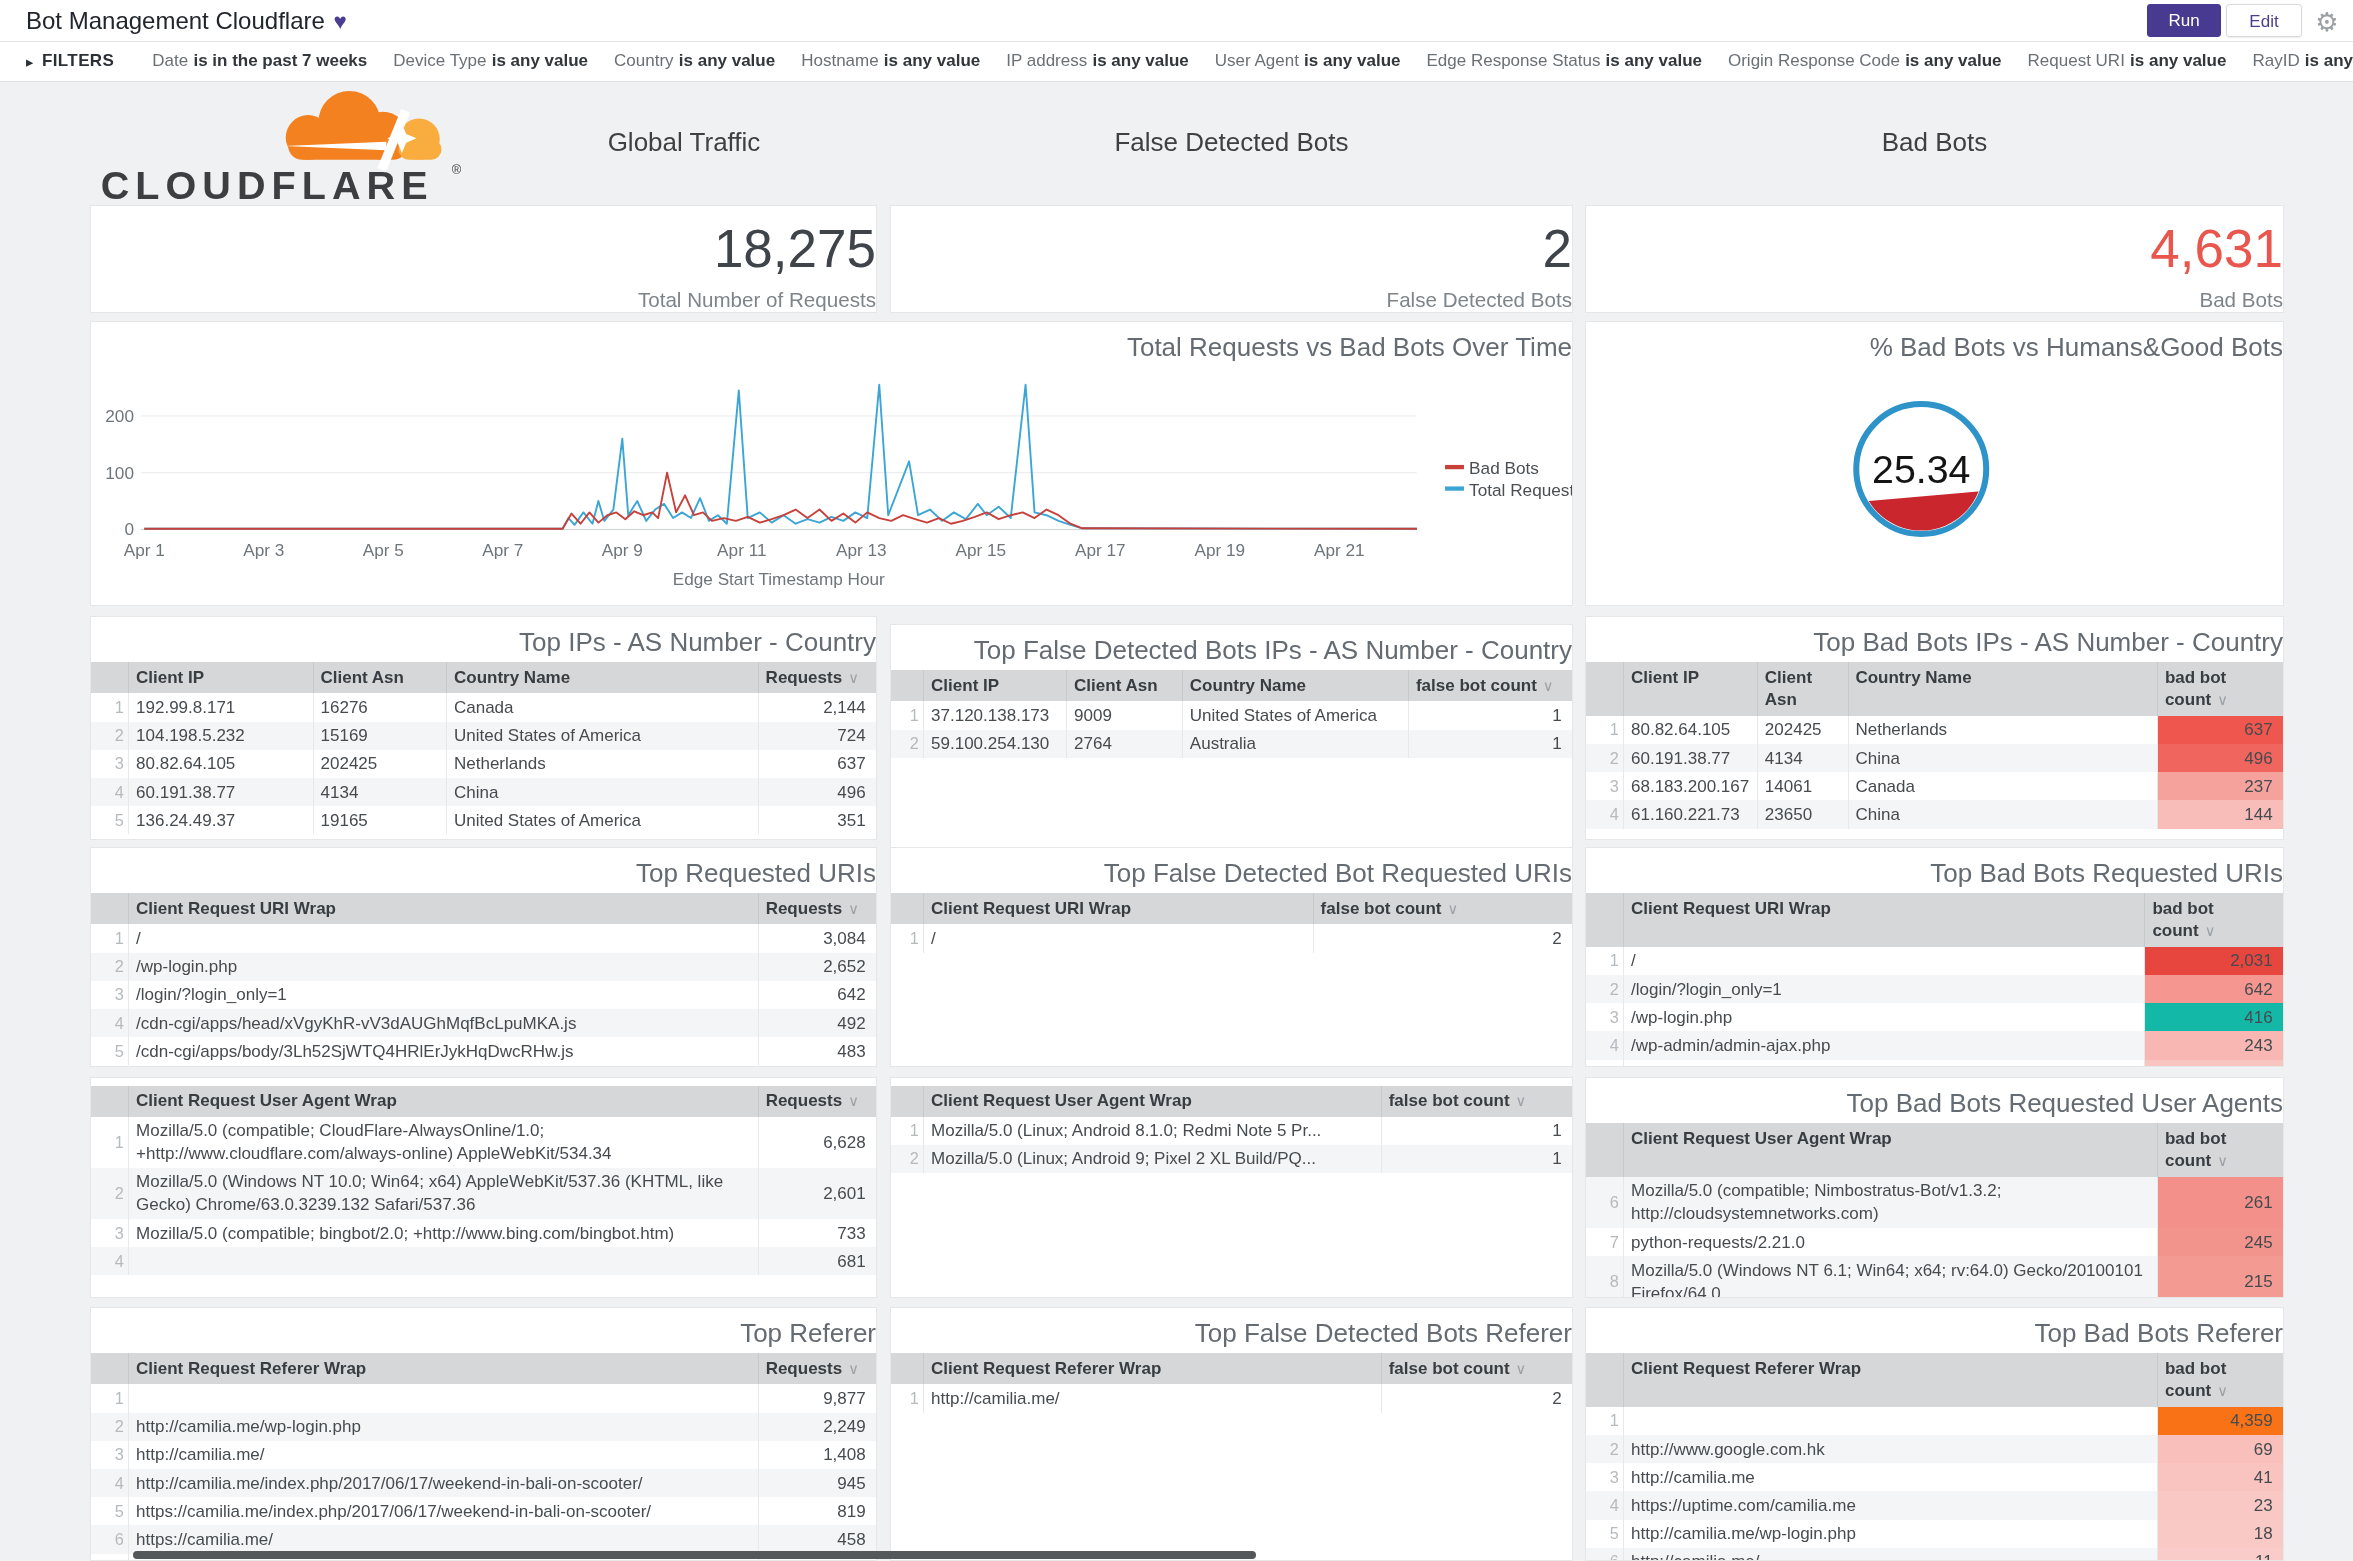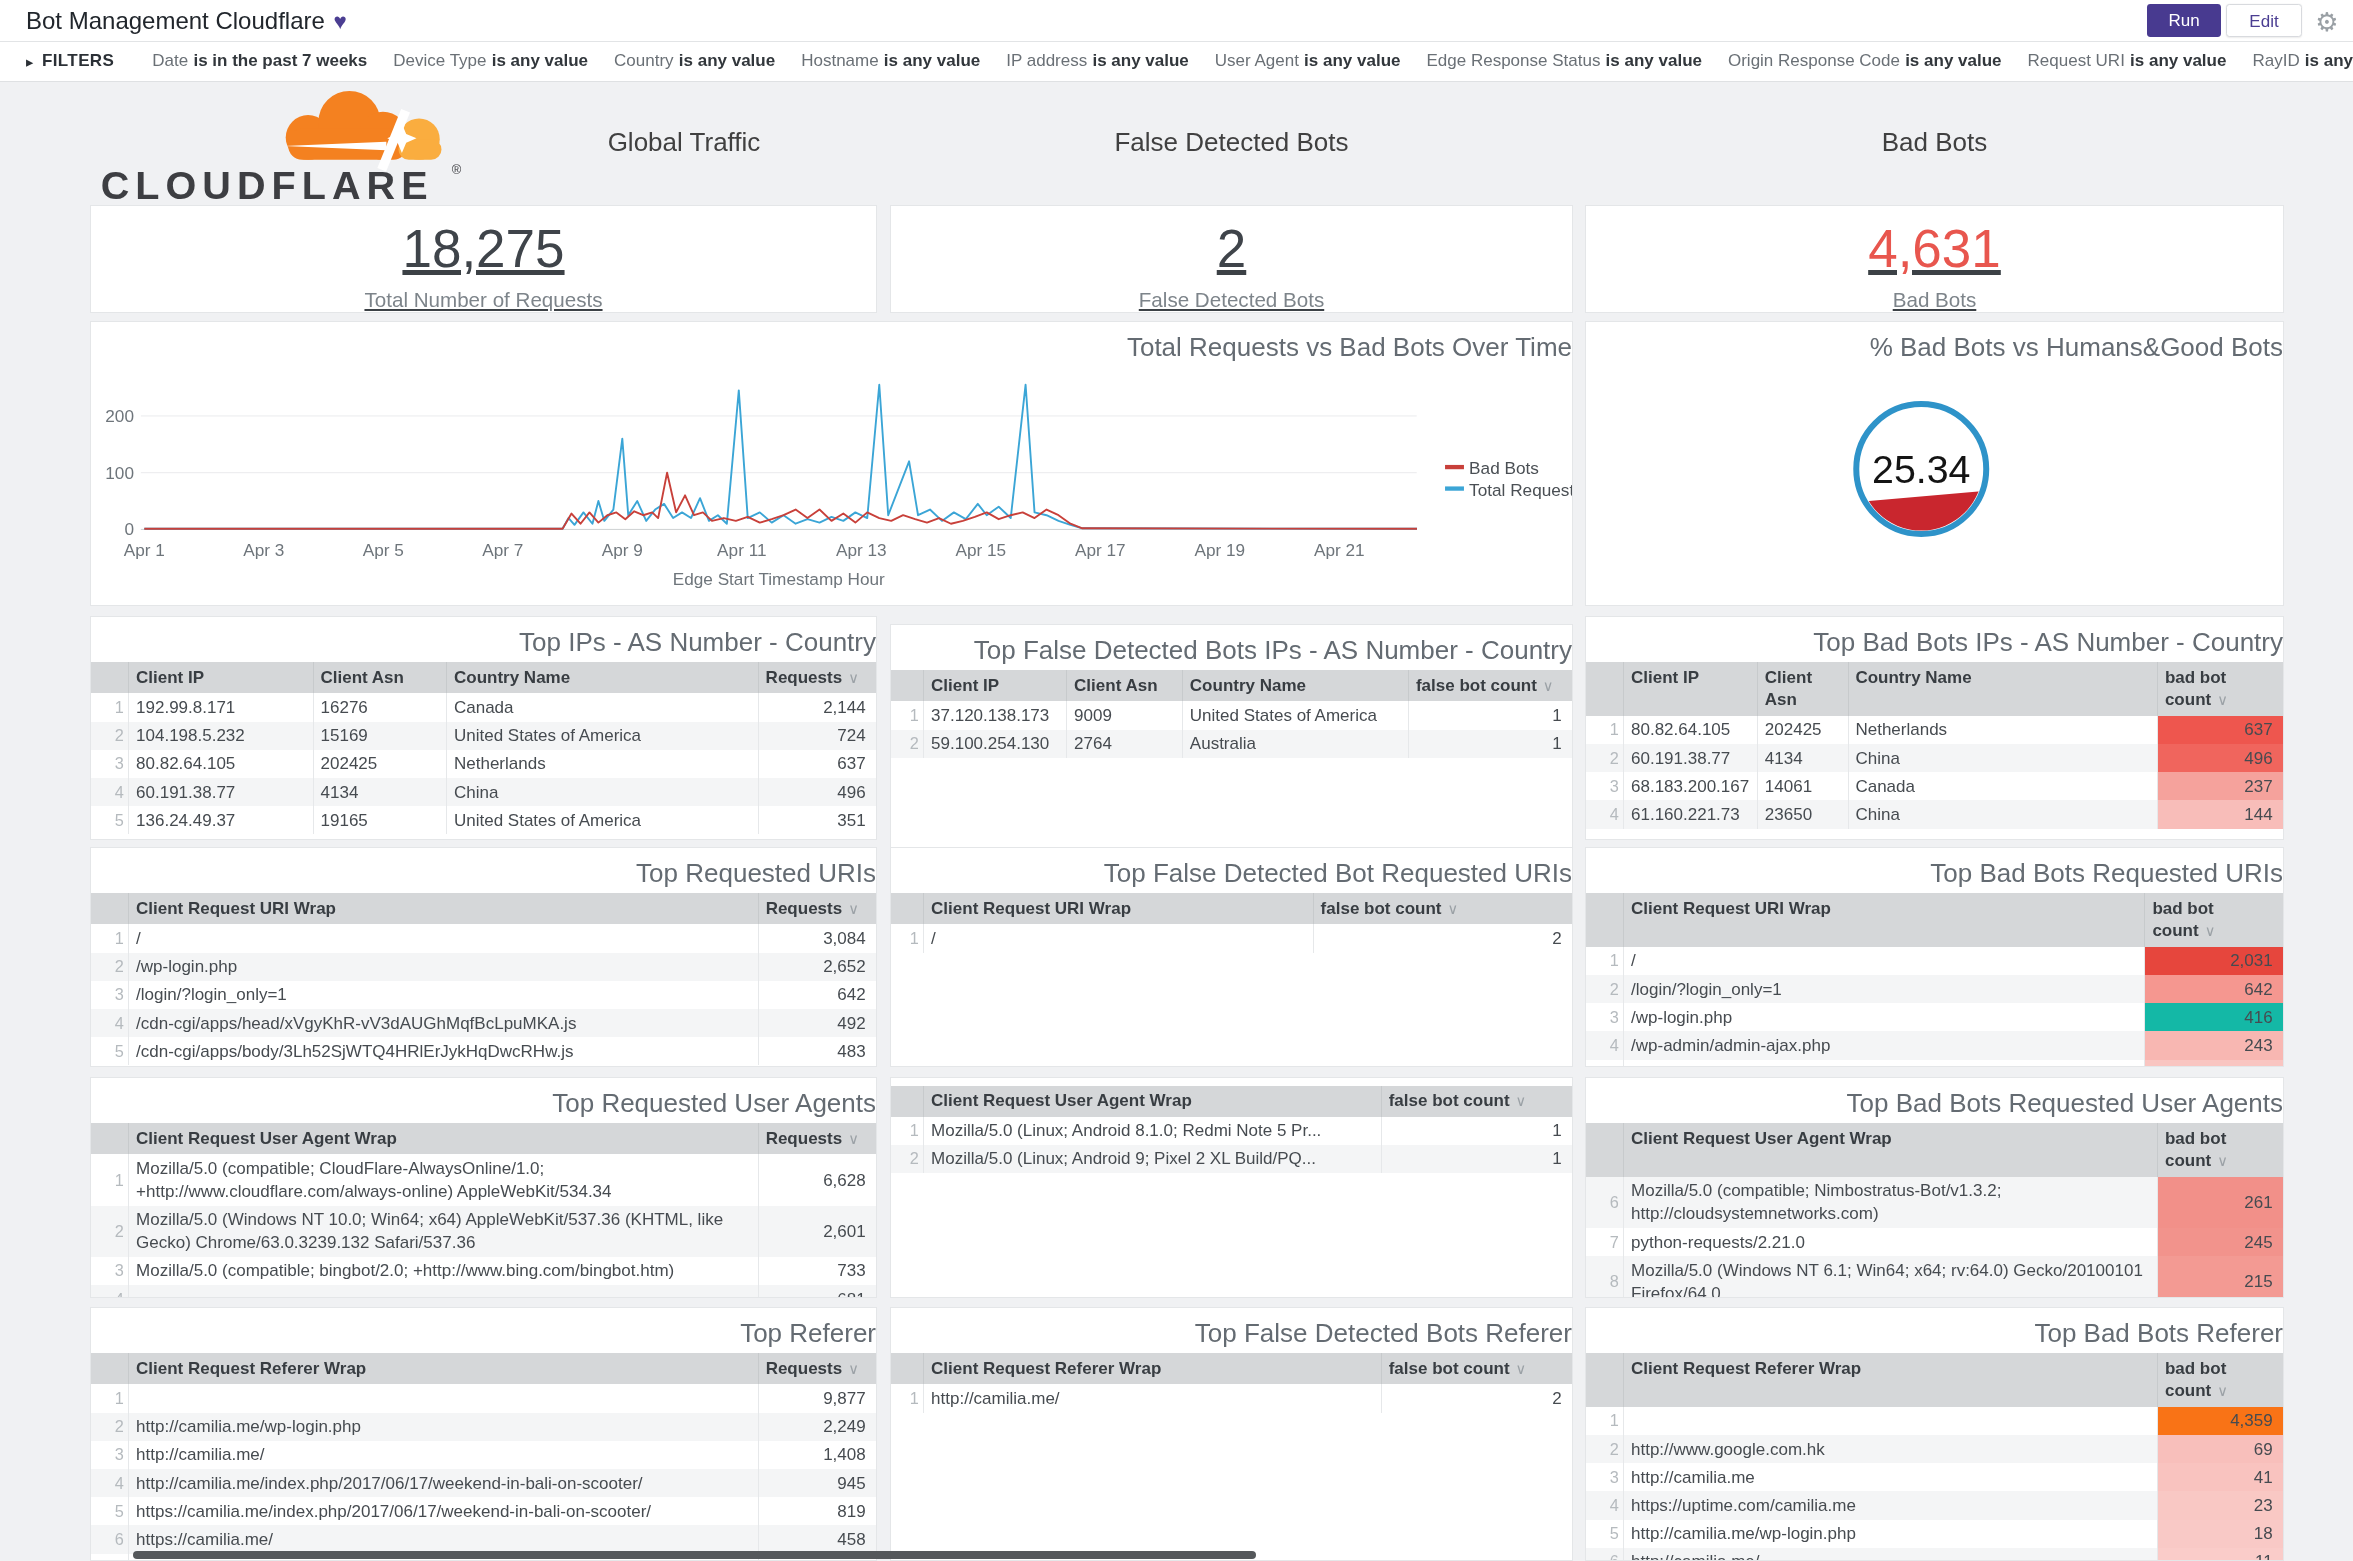--- a/index.html
+++ b/index.html
@@ -22,21 +22,21 @@
   .fcaret{font-size:14.6px;color:#2b3036;margin-right:8.6px;}
   .ftitle{font-weight:700;font-size:17px;color:#2b3036;margin-right:38px;letter-spacing:0.4px;}
   .fi{margin-right:26px;font-size:17px;}
   .fl{color:#6a7076;margin-right:5.2px;}
   .fv{font-weight:700;color:#32373c;}
   
   .section-title{position:absolute;text-align:center;font-size:26px;color:#404040;}
   
   .panel{position:absolute;background:#fff;border:0.9px solid #e4e6e8;box-sizing:border-box;overflow:hidden;}
   .panel-title{height:27.5px;padding-top:10.3px;text-align:right;font-size:26px;color:#646b72;}
-  .kpi{text-align:center;text-decoration:underline;}
+  .kpi{text-align:right;}
   .kpi-val{font-size:53px;margin-top:12px;color:#3f444a;}
   .kpi-label{font-size:20.6px;color:#7d848a;margin-top:8.6px;}
   
   .tbl{margin-top:7.7px;}
   table.grid{width:100%;border-collapse:collapse;table-layout:fixed;font-size:17px;color:#464b50;}
   .grid th{background:#d5d7d9;font-weight:700;color:#383d42;text-align:left;padding:4.3px 6.9px;
            border-left:0.9px solid #c7cacc;line-height:22.4px;vertical-align:top;overflow:hidden;}
   .grid th.numh{border-left:none;}
   .grid td{padding:2.6px 6.9px;border-left:0.9px solid #e6e8ea;line-height:23px;vertical-align:middle;
            overflow:hidden;overflow-wrap:break-word;}
@@ -413,21 +413,20 @@
             <td class="num">5</td>
             <td>/xmlrpc.php</td>
             <td class="count" style="background: rgb(249, 197, 193);">124</td>
           </tr>
         </tbody>
       </table>
     </div>
 </div>
 
 <div class="panel" style="left:90px;top:1077px;width:787px;height:221px;">
-  <div class="panel-title">Top Requested User Agents</div>
     <div class="tbl">
       <table class="grid">
         <colgroup>
           <col style="width: 4.8%;">
           <col style="width: 80.2%;">
           <col style="width: 15%;">
         </colgroup>
         <thead>
           <tr>
             <th class="numh"></th>

